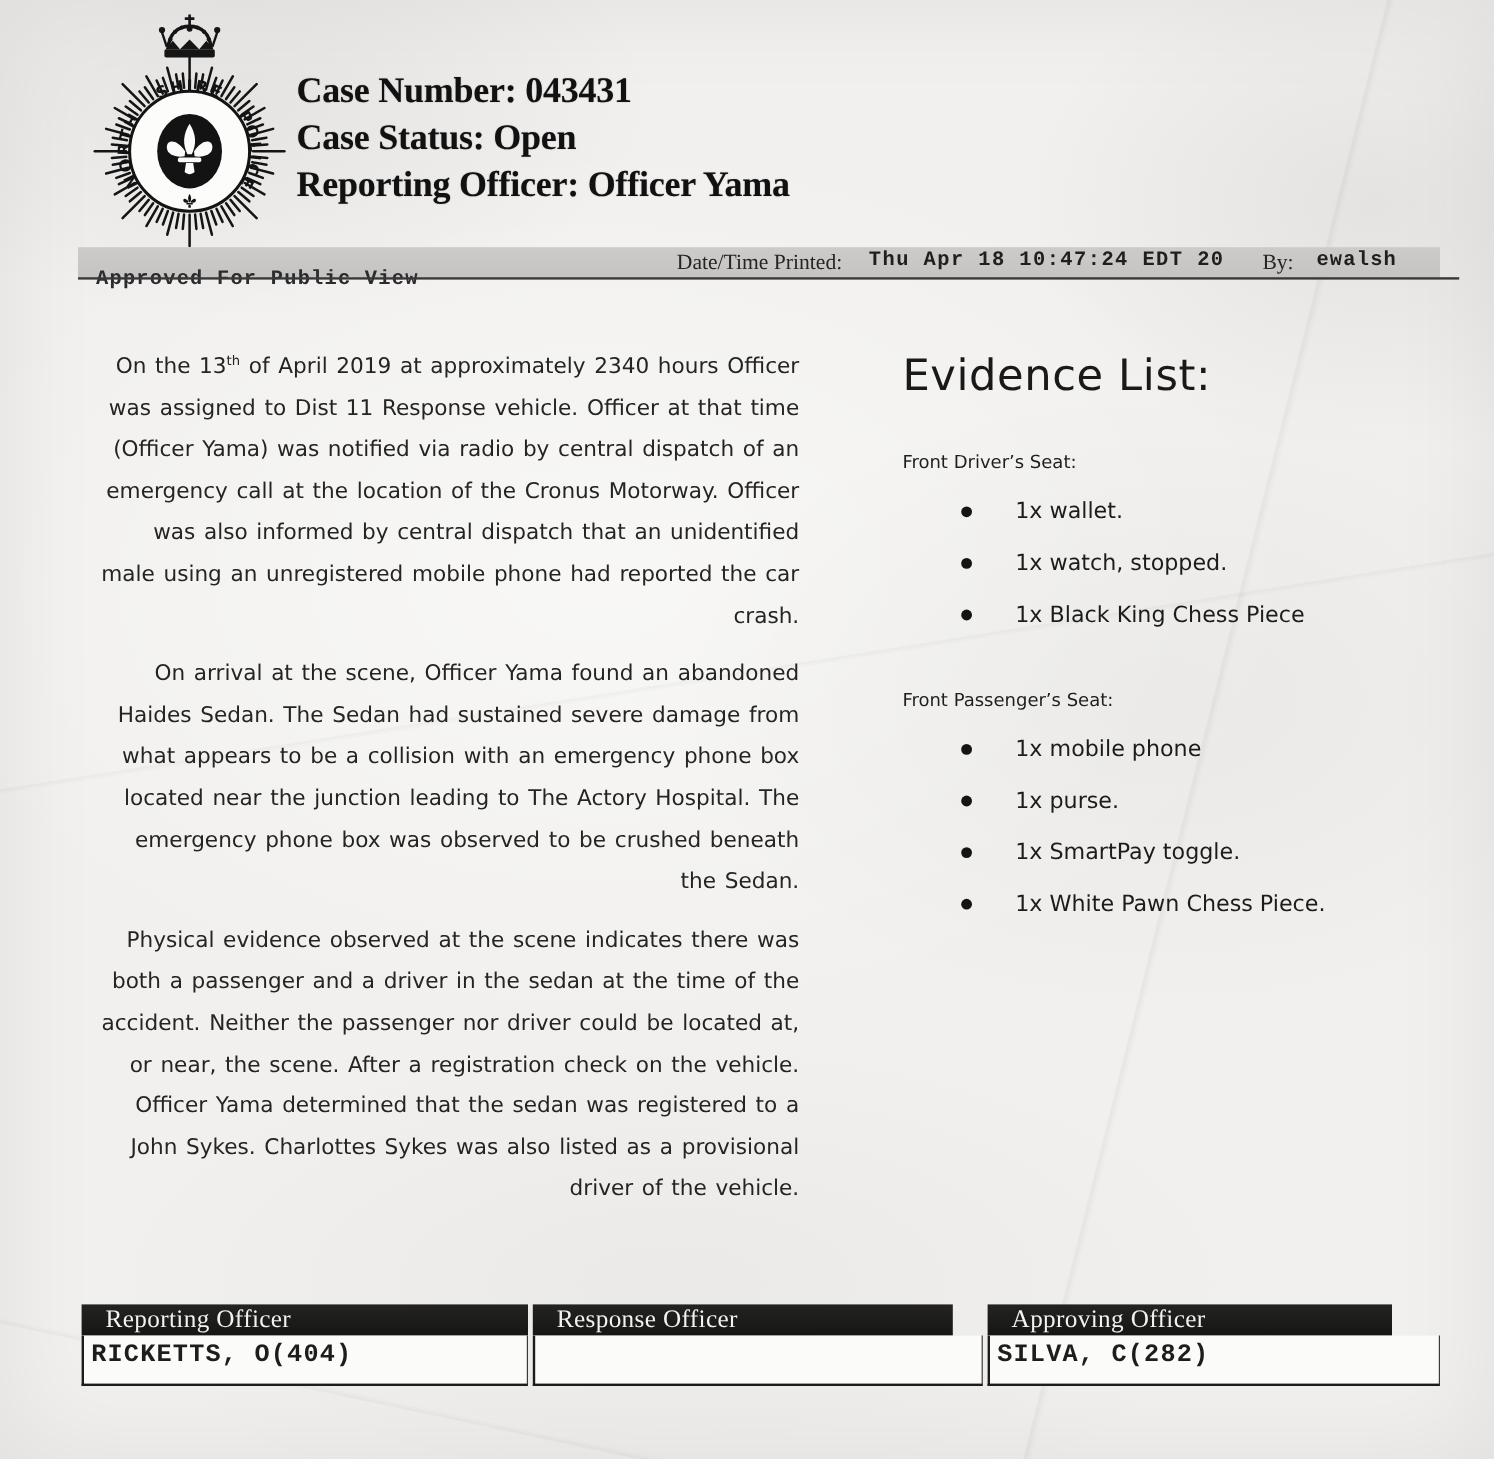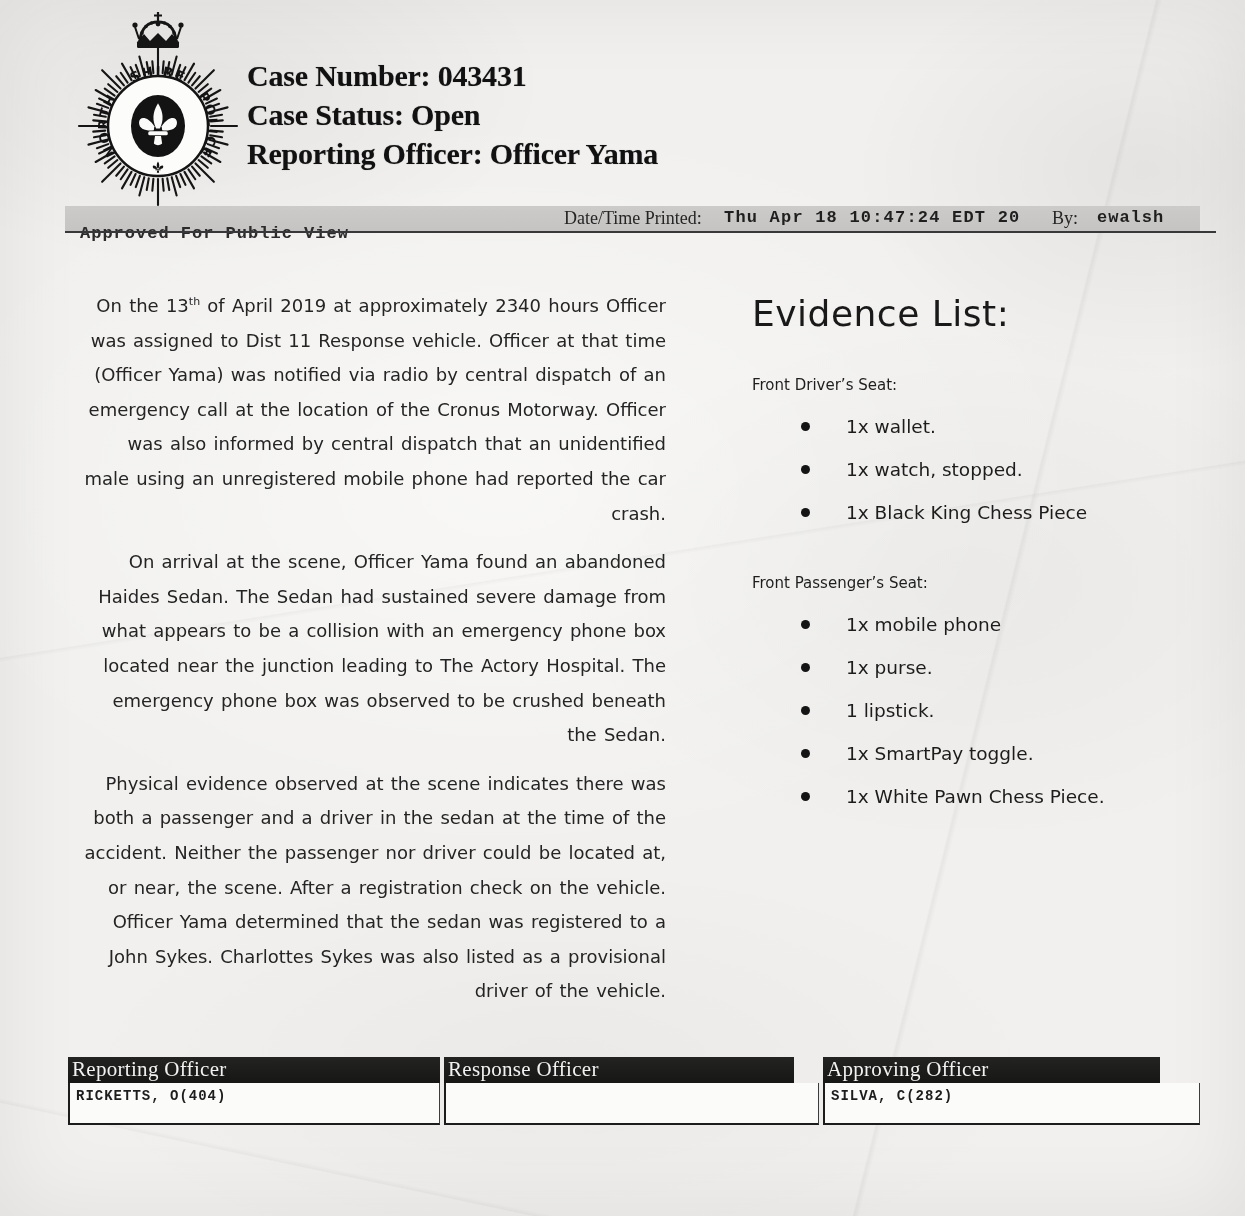--- a/index.html
+++ b/index.html
@@ -83,26 +83,26 @@
   .sig-table{position:absolute;left:68px;top:1057px;width:1134px;height:72px;}
   .sig-col{position:absolute;top:0;}
   .sig-col:nth-child(1){left:0;width:372px;--barw:372px;}
   .sig-col:nth-child(2){left:376px;width:375px;--barw:350px;}
   .sig-col:nth-child(3){left:755px;width:377px;--barw:337px;}
   .sig-header{
     width:var(--barw);height:26px;box-sizing:border-box;
     background:linear-gradient(180deg,#232322,#161615);
     color:#f2f2f2;
     font-family:"Liberation Serif", serif;font-size:21px;line-height:25px;
-    padding-left:4px;letter-spacing:0.3px;
+    padding-left:20px;letter-spacing:0.3px;margin-top:30px;
   }
   .sig-value{
     height:42px;box-sizing:border-box;background:#fbfbf9;
     border-left:2px solid #1c1c1c;border-right:1px solid #3c3c3c;border-bottom:2px solid #1c1c1c;
-    font-family:"Liberation Mono", monospace;font-size:14px;font-weight:bold;
+    font-family:"Liberation Mono", monospace;font-size:21px;font-weight:bold;
     letter-spacing:1px;color:#1d1d1d;padding:5px 6px;
   }
 </style>
 </head>
 <body>
 
 <div id="page">
 
   <svg id="badge" width="168" height="198" viewBox="0 0 168 198">
     <g stroke="#151515" fill="none">
@@ -252,21 +252,20 @@
     <ul>
       <li>1x wallet.</li>
       <li>1x watch, stopped.</li>
       <li>1x Black King Chess Piece</li>
     </ul>
 
     <h3>Front Passenger’s Seat:</h3>
     <ul>
       <li>1x mobile phone</li>
       <li>1x purse.</li>
-      <li>1 lipstick.</li>
       <li>1x SmartPay toggle.</li>
       <li>1x White Pawn Chess Piece.</li>
     </ul>
   </div>
 
   <div class="sig-table">
     <div class="sig-col">
       <div class="sig-header">Reporting Officer</div>
       <div class="sig-value">RICKETTS, O(404)</div>
     </div>

